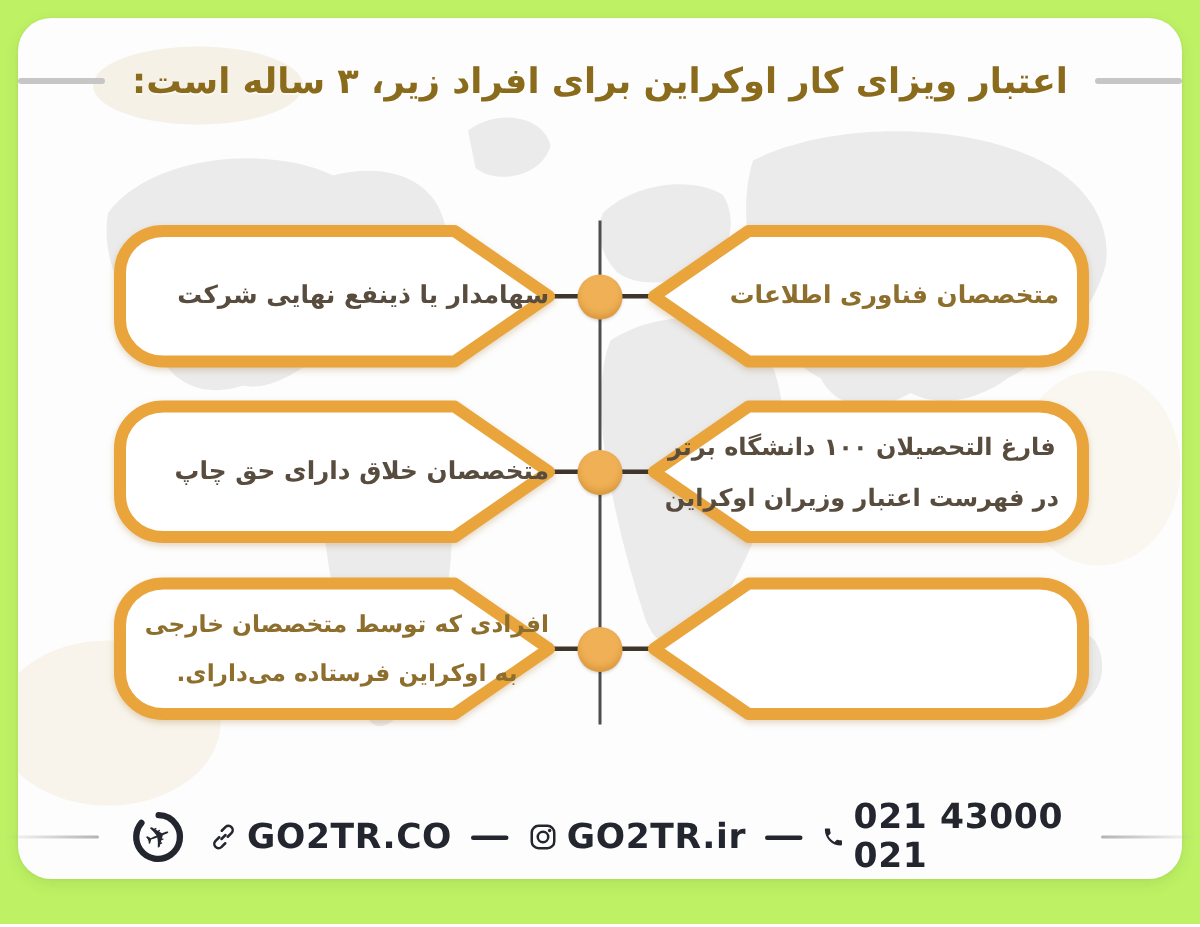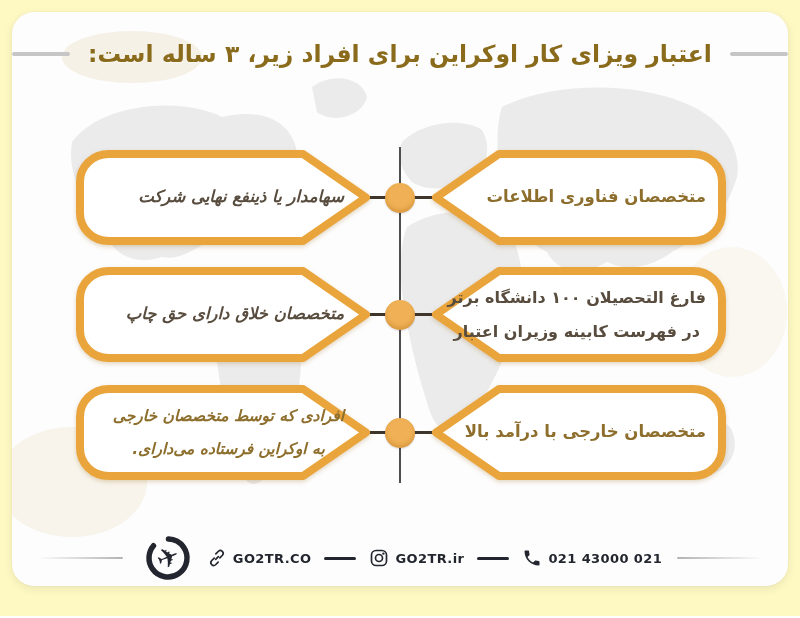--- a/index.html
+++ b/index.html
@@ -1,17 +1,17 @@
 <!DOCTYPE html>
 <html lang="fa"><head>
 <meta charset="utf-8">
 <style>
   * { margin:0; padding:0; box-sizing:border-box; }
   body { background:#ffffff; font-family:"DejaVu Sans", sans-serif; }
-  .stage { position:relative; width:800px; height:616px; background:#fef9c3; overflow:hidden; }
+  .stage { position:relative; width:800px; height:616px; background:#bef264; overflow:hidden; }
   .card {
     position:absolute; left:12px; top:12px; width:776px; height:574px;
     background:#fdfdfd; border-radius:22px;
     box-shadow:0 3px 10px rgba(0,0,0,.08), 0 0 0 1px rgba(0,0,0,.02);
     overflow:hidden;
   }
   .map { position:absolute; left:0; top:0; width:776px; height:574px; z-index:0; }
 
   .title-row {
     position:absolute; left:0; top:36px; width:800px; height:36px;
@@ -37,29 +37,29 @@
   .box svg { position:absolute; left:0; top:0; width:294px; height:95px; overflow:visible;
              filter:drop-shadow(0 2px 2px rgba(150,100,20,.25)); }
   .left  { left:76px; }
   .right { left:432px; }
   .r1 { top:150px; } .r2 { top:267px; } .r3 { top:385px; }
   .txt {
     position:absolute; top:0; bottom:0; display:flex; flex-direction:column;
     justify-content:center; align-items:center; direction:rtl; text-align:center;
     font-size:16.5px; font-weight:700; line-height:1.95; z-index:2; white-space:nowrap;
   }
-  .left  .txt { right:26px;font-style:italic; }
+  .left  .txt { right:4px; }
   .right .txt { right:20px;align-items:center; }
 
   .footer {
     position:absolute; left:0; top:530px; width:800px; height:56px;
     display:flex; align-items:center; justify-content:center; gap:9px; z-index:3;
   }
   .footer .item { display:flex; align-items:center; gap:6px; }
-  .ftext { font-size:13px; font-weight:700; letter-spacing:.4px; color:#23262e; cursor:pointer; }
+  .ftext { font-size:23px; font-weight:700; letter-spacing:.4px; color:#23262e; cursor:pointer; }
   .edash { width:86px; height:2.5px; border-radius:2px; }
   .edash.l { background:linear-gradient(to right, rgba(185,185,185,0), #b3b3b3); margin-right:6px; }
   .edash.r { background:linear-gradient(to left,  rgba(185,185,185,0), #b3b3b3); margin-left:6px; }
   .ddash { width:32px; height:3px; background:#23262e; border-radius:2px; margin:0 4px; }
   .logo { width:48px; height:48px; margin:0 6px; }
   .ficon { width:20px; height:20px; }
 </style>
 </head>
 <body>
 
@@ -120,40 +120,37 @@
     <div class="txt" style="color: rgb(88, 76, 62); align-items: center;">
       <span>متخصصان خلاق دارای حق چاپ</span>
     </div>
   </div>
   <div class="box right r2">
     <svg viewBox="0 0 294 95">
       <path d="M 261 4 H 67 L 4 47.5 L 67 91 H 261 C 277.5 91 290 78.5 290 63 V 32 C 290 16.5 277.5 4 261 4 Z" fill="#ffffff" stroke-width="8" stroke-linejoin="round" stroke="#e9a43c"></path>
     </svg>
     <div class="txt" style="font-size: 16px; line-height: 2.1; color: rgb(88, 76, 62);">
       <span>فارغ التحصیلان ۱۰۰ دانشگاه برتر</span>
-      <span>در فهرست کابینه وزیران اعتبار</span>
+      <span>در فهرست اعتبار وزیران اوکراین</span>
     </div>
   </div>
 
   <div class="box left r3">
     <svg viewBox="0 0 294 95">
       <path d="M 33 4 H 227 L 290 47.5 L 227 91 H 33 C 16.5 91 4 78.5 4 63 V 32 C 4 16.5 16.5 4 33 4 Z" fill="#ffffff" stroke-width="8" stroke-linejoin="round" stroke="#e9a43c"></path>
     </svg>
     <div class="txt" style="font-size: 15.5px; line-height: 2.1; color: rgb(141, 110, 44);">
       <span>افرادی که توسط متخصصان خارجی</span>
       <span>به اوکراین فرستاده می‌دارای.</span>
     </div>
   </div>
   <div class="box right r3">
     <svg viewBox="0 0 294 95">
       <path d="M 261 4 H 67 L 4 47.5 L 67 91 H 261 C 277.5 91 290 78.5 290 63 V 32 C 290 16.5 277.5 4 261 4 Z" fill="#ffffff" stroke-width="8" stroke-linejoin="round" stroke="#e9a43c"></path>
     </svg>
-    <div class="txt" style="color: rgb(141, 110, 44);">
-      <span>متخصصان خارجی با درآمد بالا</span>
-    </div>
   </div>
 
   <div class="node n1" style="background: rgb(240, 177, 86);"></div>
   <div class="node n2" style="background: rgb(240, 177, 86);"></div>
   <div class="node n3" style="background: rgb(240, 177, 86);"></div>
 
   <div class="footer">
     <span class="edash l"></span>
 
     <svg class="logo" viewBox="0 0 48 48">

